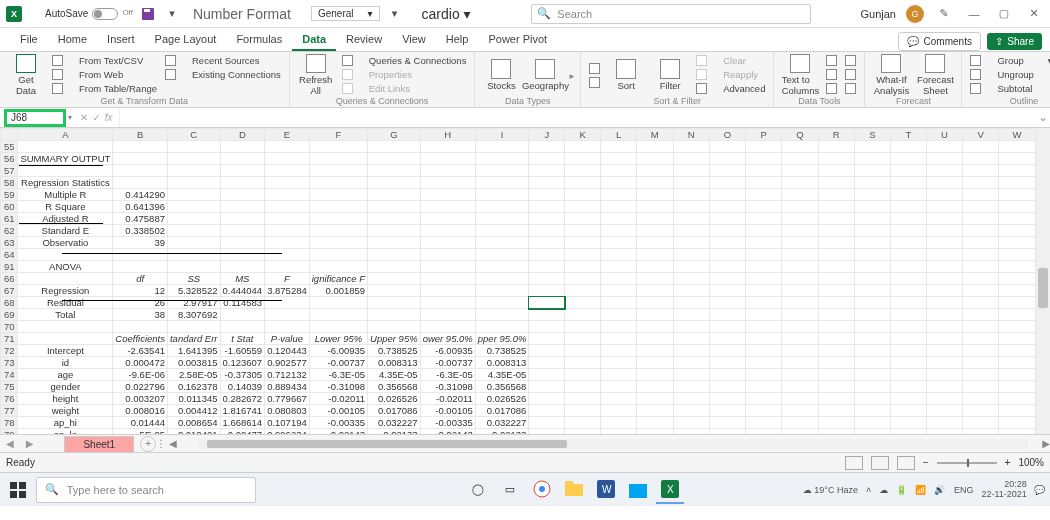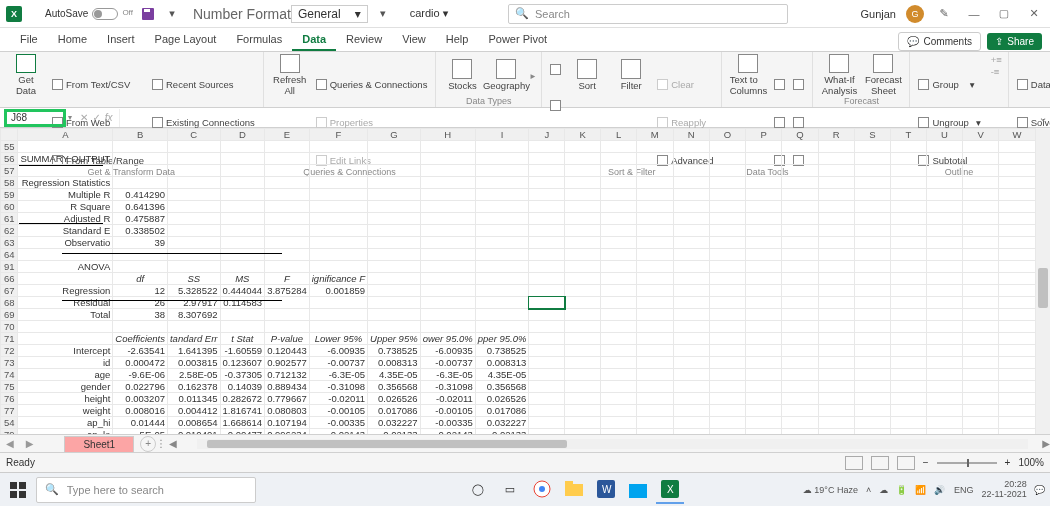--- a/index.html
+++ b/index.html
@@ -5,59 +5,59 @@
   *{box-sizing:border-box;margin:0;padding:0;font-family:"Segoe UI",Arial,sans-serif;}
   body{width:1050px;height:520px;overflow:hidden;background:#fff;font-size:11px;color:#333;position:relative;}
   
   .titlebar{height:28px;background:#fff;display:flex;align-items:center;padding:0 6px;border-bottom:1px solid #e0e0e0;}
   .xl-icon{width:16px;height:16px;background:#107c41;color:#fff;display:flex;align-items:center;justify-content:center;font-size:9px;font-weight:bold;border-radius:2px;}
   .autosave{display:flex;align-items:flex-start;gap:4px;margin-left:23px;font-size:10px;}
   .toggle{width:26px;height:12px;border:1px solid #999;border-radius:6px;position:relative;background:#fff;}
   .toggle::after{content:"";position:absolute;left:1px;top:1px;width:8px;height:8px;border-radius:50%;background:#999;}
   .qat-icon{width:18px;height:18px;margin-left:6px;display:flex;align-items:center;justify-content:center;color:#555;}
   .nf-label{margin-left:12px;font-size:14px;color:#666;}
-  .nf-box{border:1px solid #ccc;padding:1px 6px;margin-left:0;font-size:12px;display:flex;align-items:center;gap:14px;}
-  .doc-name{margin-left:18px;font-size:11px;}
+  .nf-box{border:1px solid #ccc;padding:1px 6px;margin-left:20px;font-size:10px;display:flex;align-items:center;gap:14px;}
+  .doc-name{margin-left:18px;font-size:14px;}
   .search-box{margin-left:60px;width:280px;height:20px;border:1px solid #ccc;border-radius:2px;display:flex;align-items:center;padding:0 6px;gap:6px;color:#888;background:#fff;}
   .title-right{margin-left:auto;display:flex;align-items:center;gap:10px;}
   .avatar{width:18px;height:18px;border-radius:50%;background:#d18b2c;color:#fff;display:flex;align-items:center;justify-content:center;font-size:9px;}
   .win-btn{width:20px;height:20px;display:flex;align-items:center;justify-content:center;color:#666;font-size:11px;}
 
   .tabs{height:24px;display:flex;align-items:flex-end;padding-left:10px;gap:0;border-bottom:1px solid #d0d0d0;}
   .tab{padding:4px 10px;font-size:11px;color:#444;cursor:pointer;}
   .tab.active{border-bottom:2px solid #107c41;color:#107c41;font-weight:600;}
   .tabs-right{margin-left:auto;display:flex;align-items:center;gap:6px;padding-right:8px;}
   .comments-btn{display:flex;align-items:center;gap:4px;padding:3px 8px;border:1px solid #ccc;border-radius:3px;font-size:10px;}
   .share-btn{display:flex;align-items:center;gap:4px;padding:3px 8px;background:#107c41;color:#fff;border-radius:3px;font-size:10px;}
 
   .ribbon{height:56px;background:#f5f5f5;border-bottom:1px solid #d0d0d0;display:flex;font-size:9.5px;color:#444;}
   .rgroup{border-right:1px solid #e0e0e0;padding:2px 6px 0 6px;display:flex;flex-direction:column;justify-content:space-between;height:100%;}
   .rgroup-label{text-align:center;font-size:9px;color:#888;padding-bottom:1px;}
   .rrow{display:flex;gap:4px;align-items:flex-start;}
   .big-btn{display:flex;flex-direction:column;align-items:center;justify-content:center;width:40px;height:42px;gap:1px;}
   .big-icon{width:20px;height:20px;border:1px solid #888;background:#fff;}
   .stack{display:flex;flex-direction:column;gap:1px;}
-  .small-item{display:flex;align-items:center;gap:3px;white-space:nowrap;padding:0 2px;height:13px;margin-top:24px;}
+  .small-item{display:flex;align-items:center;gap:16px;white-space:nowrap;padding:0 2px;height:13px;}
   .si-icon{width:11px;height:11px;border:1px solid #888;background:#fff;flex-shrink:0;}
   .dim{color:#aaa;}
 
   .fx-bar{height:20px;border-bottom:1px solid #d0d0d0;display:flex;align-items:center;}
   .namebox{width:62px;height:18px;border:3px solid #22c55e;margin-left:4px;padding:0 4px;font-size:10px;display:flex;align-items:center;}
   .fx-ctrls{display:flex;align-items:center;gap:4px;margin-left:8px;color:#aaa;font-size:10px;}
   .fx-input{flex:1;height:18px;border-left:1px solid #eee;margin-left:6px;}
   .fx-expand{width:14px;color:#888;text-align:center;}
 
   .grid-wrap{position:relative;height:306px;overflow:hidden;display:flex;}
   .grid{flex:1;overflow:hidden;}
   table{border-collapse:collapse;table-layout:fixed;}
   th,td{border:1px solid #e8e8e8;height:11.6px;font-size:9.5px;padding:0 2px;overflow:hidden;white-space:nowrap;}
   th{background:#f0f0f0;font-weight:normal;text-align:center;color:#555;}
   .rowhead{background:#f0f0f0;text-align:center;width:18px;color:#555;}.colW{width:44px;}
   td{text-align:right;}
-  td.l{text-align:right;}
+  td.l{text-align:center;}
   td.c{text-align:center;font-style:italic;}
   .sel{border:1px solid #107c41;outline:1px solid #107c41;}
   .vscroll{width:14px;background:#f0f0f0;position:relative;}
   .vthumb{position:absolute;left:2px;width:10px;background:#c0c0c0;border-radius:2px;}
   .bbar{position:absolute;left:62px;top:125px;width:220px;border-top:1px solid #000;}
   .bbar2{position:absolute;left:62px;top:172px;width:220px;border-top:1px solid #000;}
   .ibar{position:absolute;left:19px;top:37px;width:84px;border-top:1px solid #000;}
   .ibar-b{position:absolute;left:19px;top:95px;width:84px;border-top:1px solid #000;}
 
   .sheet-tabs{height:18px;border-top:1px solid #d0d0d0;display:flex;align-items:center;font-size:10px;background:#f5f5f5;}
@@ -972,21 +972,21 @@
             <td class=""></td>
             <td class=""></td>
             <td class=""></td>
             <td class=""></td>
             <td class=""></td>
             <td class=""></td>
             <td class=""></td>
             <td class=""></td>
           </tr>
           <tr>
-            <td class="rowhead">54</td>
+            <td class="rowhead">78</td>
             <td class="l">ap_hi</td>
             <td class="">0.01444</td>
             <td class="">0.008654</td>
             <td class="">1.668614</td>
             <td class="">0.107194</td>
             <td class="">-0.00335</td>
             <td class="">0.032227</td>
             <td class="">-0.00335</td>
             <td class="">0.032227</td>
             <td class=""></td>

